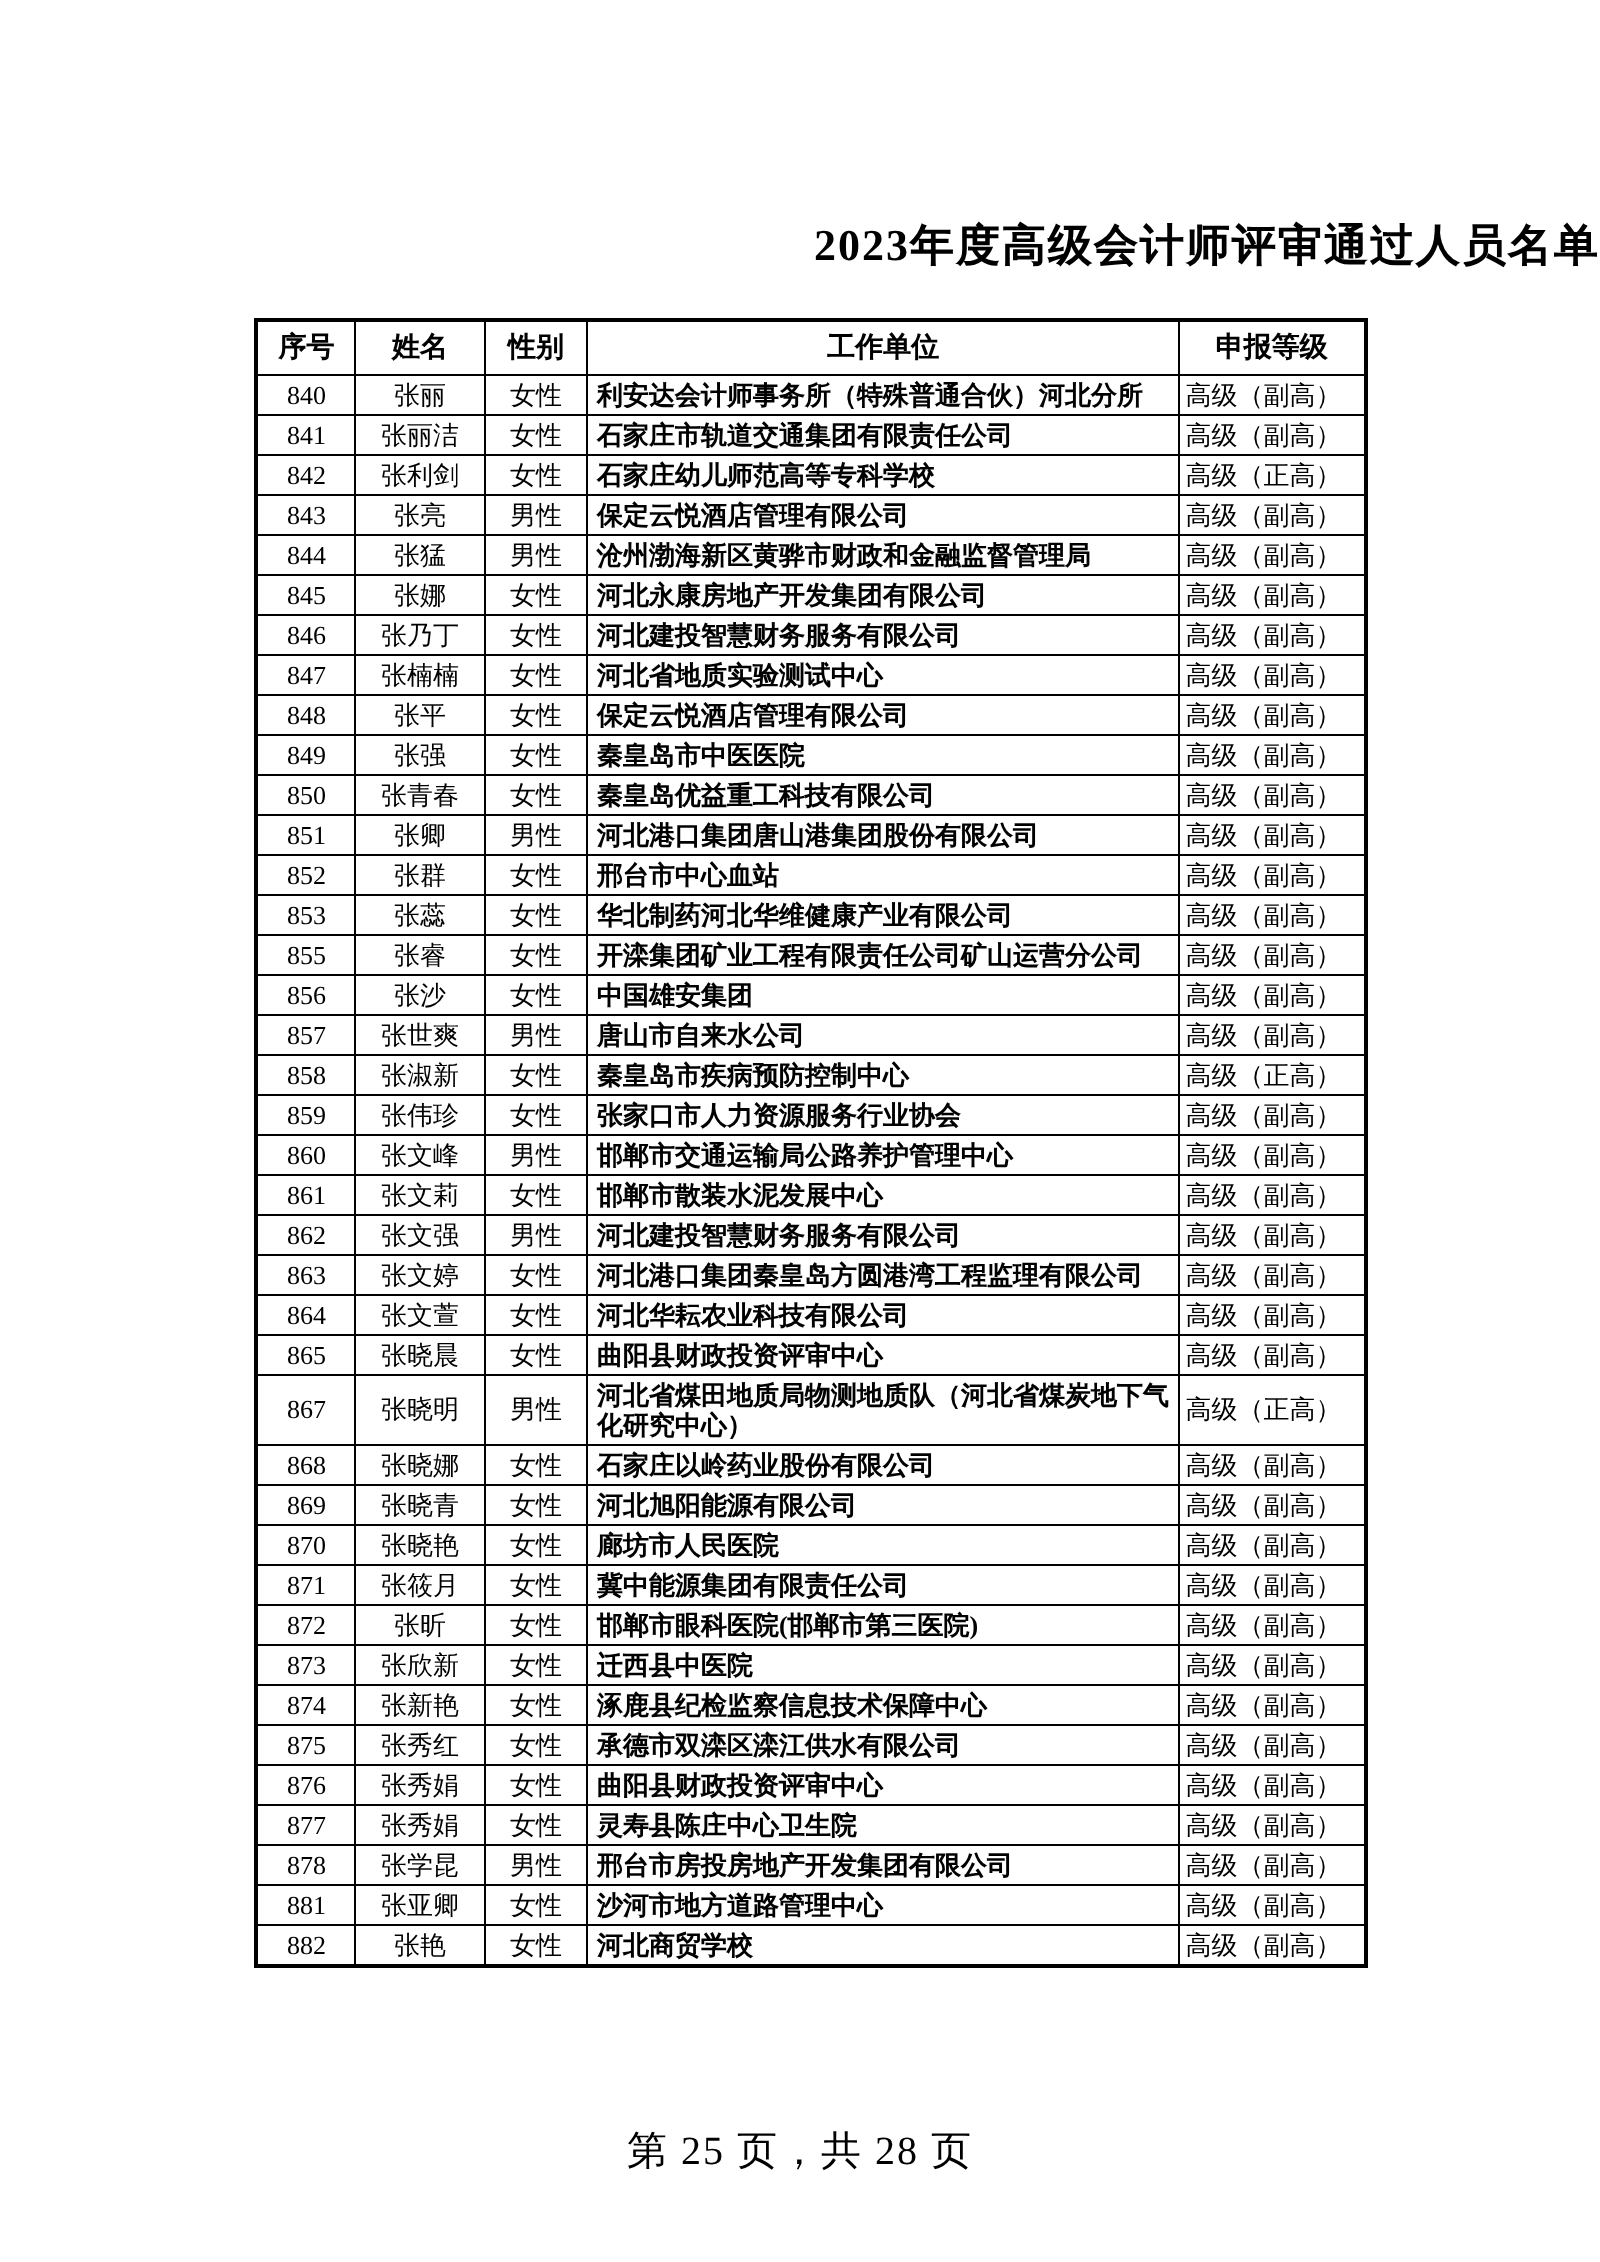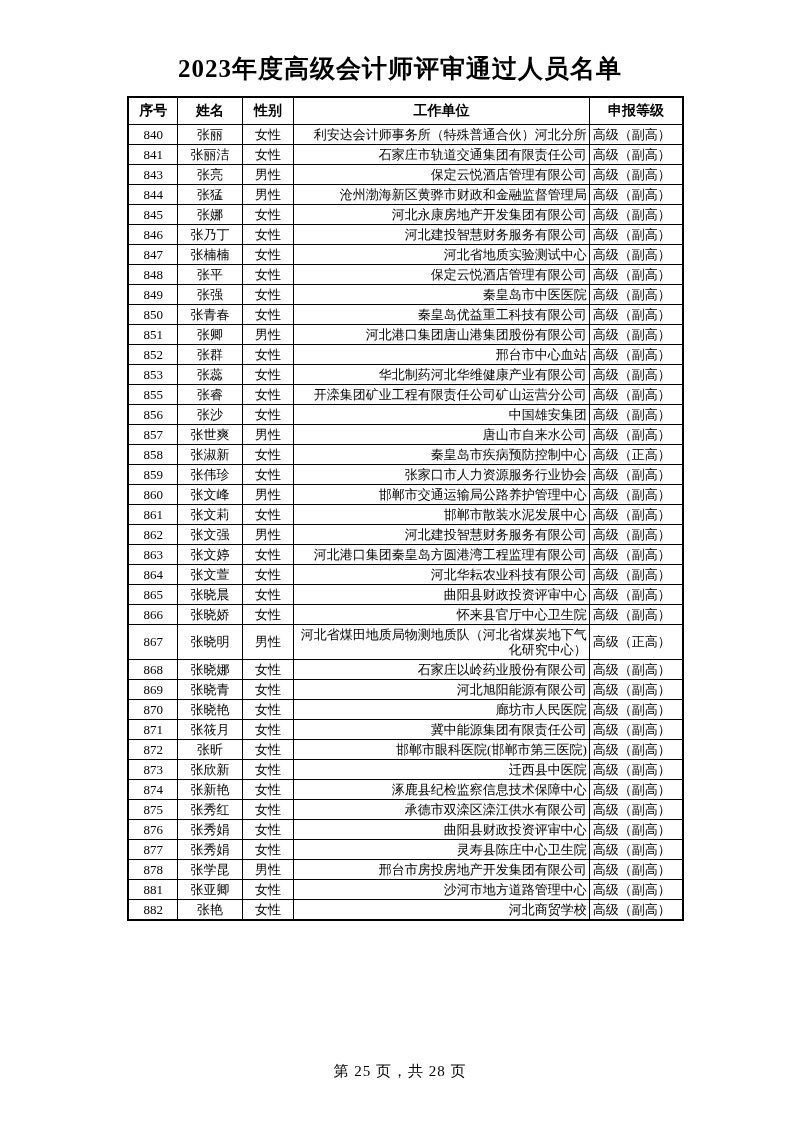--- a/index.html
+++ b/index.html
@@ -10,30 +10,30 @@
   body {
     width: 800px;
     height: 1131px;
     position: relative;
     font-family: "Liberation Serif", "DejaVu Serif", serif;
     color: #000000;
     overflow: hidden;
   }
   .title {
     margin: 0;
-    padding-top: 52px;
-    text-align: center;
-    font-size: 25px;
+    padding-top: 108px;
+    text-align: right;
+    font-size: 22px;
     font-weight: bold;
     letter-spacing: 1px;
   }
   table.roster {
     border-collapse: collapse;
     table-layout: fixed;
-    margin: 11px 0 0 127px;
+    margin: 21px 0 0 127px;
     width: 557px;
     border: 2px solid #000000;
   }
   .roster th, .roster td {
     border: 1px solid #000000;
     overflow: hidden;
     word-break: break-all;
   }
   .roster th {
     height: 26px;
@@ -48,35 +48,36 @@
     line-height: 15.5px;
     padding: 1.5px 2px;
     text-align: center;
   }
   .col-no    { width: 49px;  }
   .col-name  { width: 63px;  }
   .col-gender{ width: 51px;  }
   .col-unit  { width: 290px; }
   .col-grade { width: 92px;  }
   td.col-unit {
-    text-align: right;
+    text-align: left;
     padding-left: 4px;
     padding-right: 2px;
+    font-weight: bold;
   }
   td.col-grade {
     text-align: left;
     padding-left: 3px;
   }
   .footer {
     position: absolute;
     left: 0;
     top: 1062px;
     width: 800px;
     text-align: center;
-    font-size: 15px;
+    font-size: 20px;
     letter-spacing: 1px;
   }
 </style>
 </head>
 <body>
 
 <div class="page">
 
   <h1 class="title">2023年度高级会计师评审通过人员名单</h1>
 
@@ -106,20 +107,27 @@
     <td class="col-grade">高级（副高）</td>
   </tr>
         <tr>
     <td class="col-no">841</td>
     <td class="col-name">张丽洁</td>
     <td class="col-gender">女性</td>
     <td class="col-unit">石家庄市轨道交通集团有限责任公司</td>
     <td class="col-grade">高级（副高）</td>
   </tr>
         <tr>
+    <td class="col-no">842</td>
+    <td class="col-name">张利剑</td>
+    <td class="col-gender">女性</td>
+    <td class="col-unit">石家庄幼儿师范高等专科学校</td>
+    <td class="col-grade">高级（正高）</td>
+  </tr>
+        <tr>
     <td class="col-no">843</td>
     <td class="col-name">张亮</td>
     <td class="col-gender">男性</td>
     <td class="col-unit">保定云悦酒店管理有限公司</td>
     <td class="col-grade">高级（副高）</td>
   </tr>
         <tr>
     <td class="col-no">844</td>
     <td class="col-name">张猛</td>
     <td class="col-gender">男性</td>
@@ -260,27 +268,20 @@
     <td class="col-grade">高级（副高）</td>
   </tr>
         <tr>
     <td class="col-no">865</td>
     <td class="col-name">张晓晨</td>
     <td class="col-gender">女性</td>
     <td class="col-unit">曲阳县财政投资评审中心</td>
     <td class="col-grade">高级（副高）</td>
   </tr>
         <tr>
-    <td class="col-no">866</td>
-    <td class="col-name">张晓娇</td>
-    <td class="col-gender">女性</td>
-    <td class="col-unit">怀来县官厅中心卫生院</td>
-    <td class="col-grade">高级（副高）</td>
-  </tr>
-        <tr>
     <td class="col-no">867</td>
     <td class="col-name">张晓明</td>
     <td class="col-gender">男性</td>
     <td class="col-unit">河北省煤田地质局物测地质队（河北省煤炭地下气化研究中心）</td>
     <td class="col-grade">高级（正高）</td>
   </tr>
         <tr>
     <td class="col-no">868</td>
     <td class="col-name">张晓娜</td>
     <td class="col-gender">女性</td>

